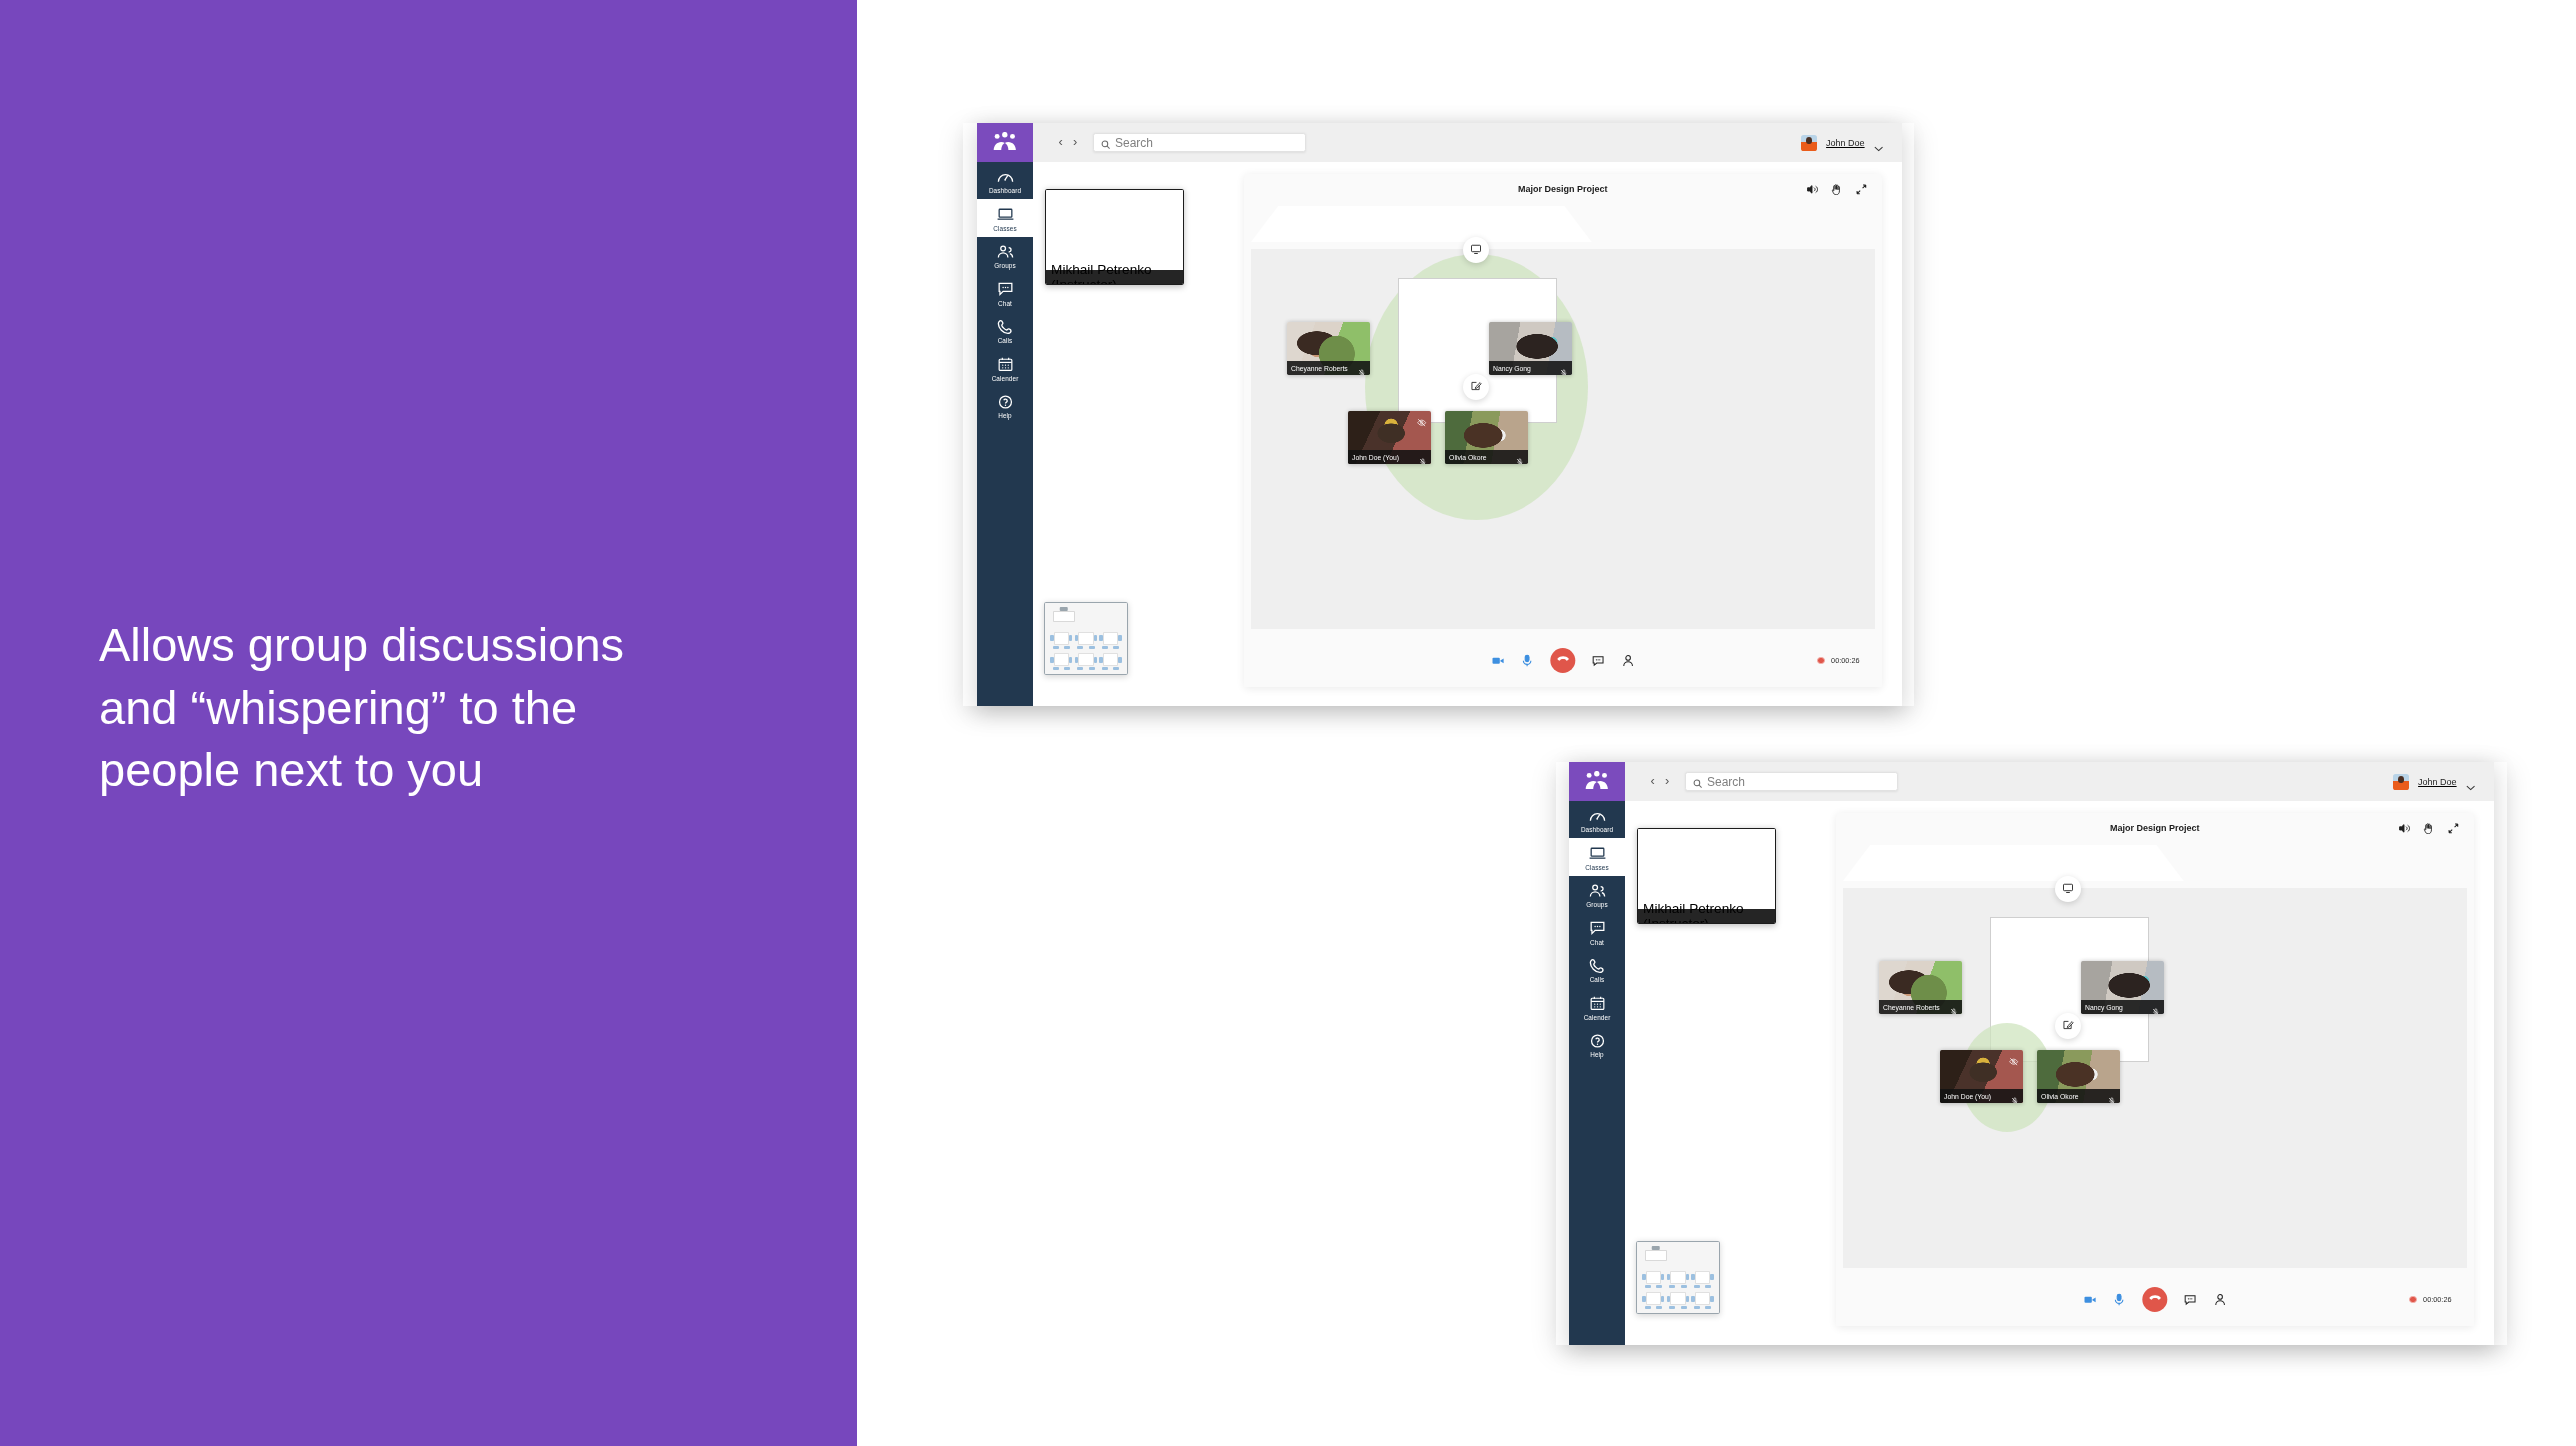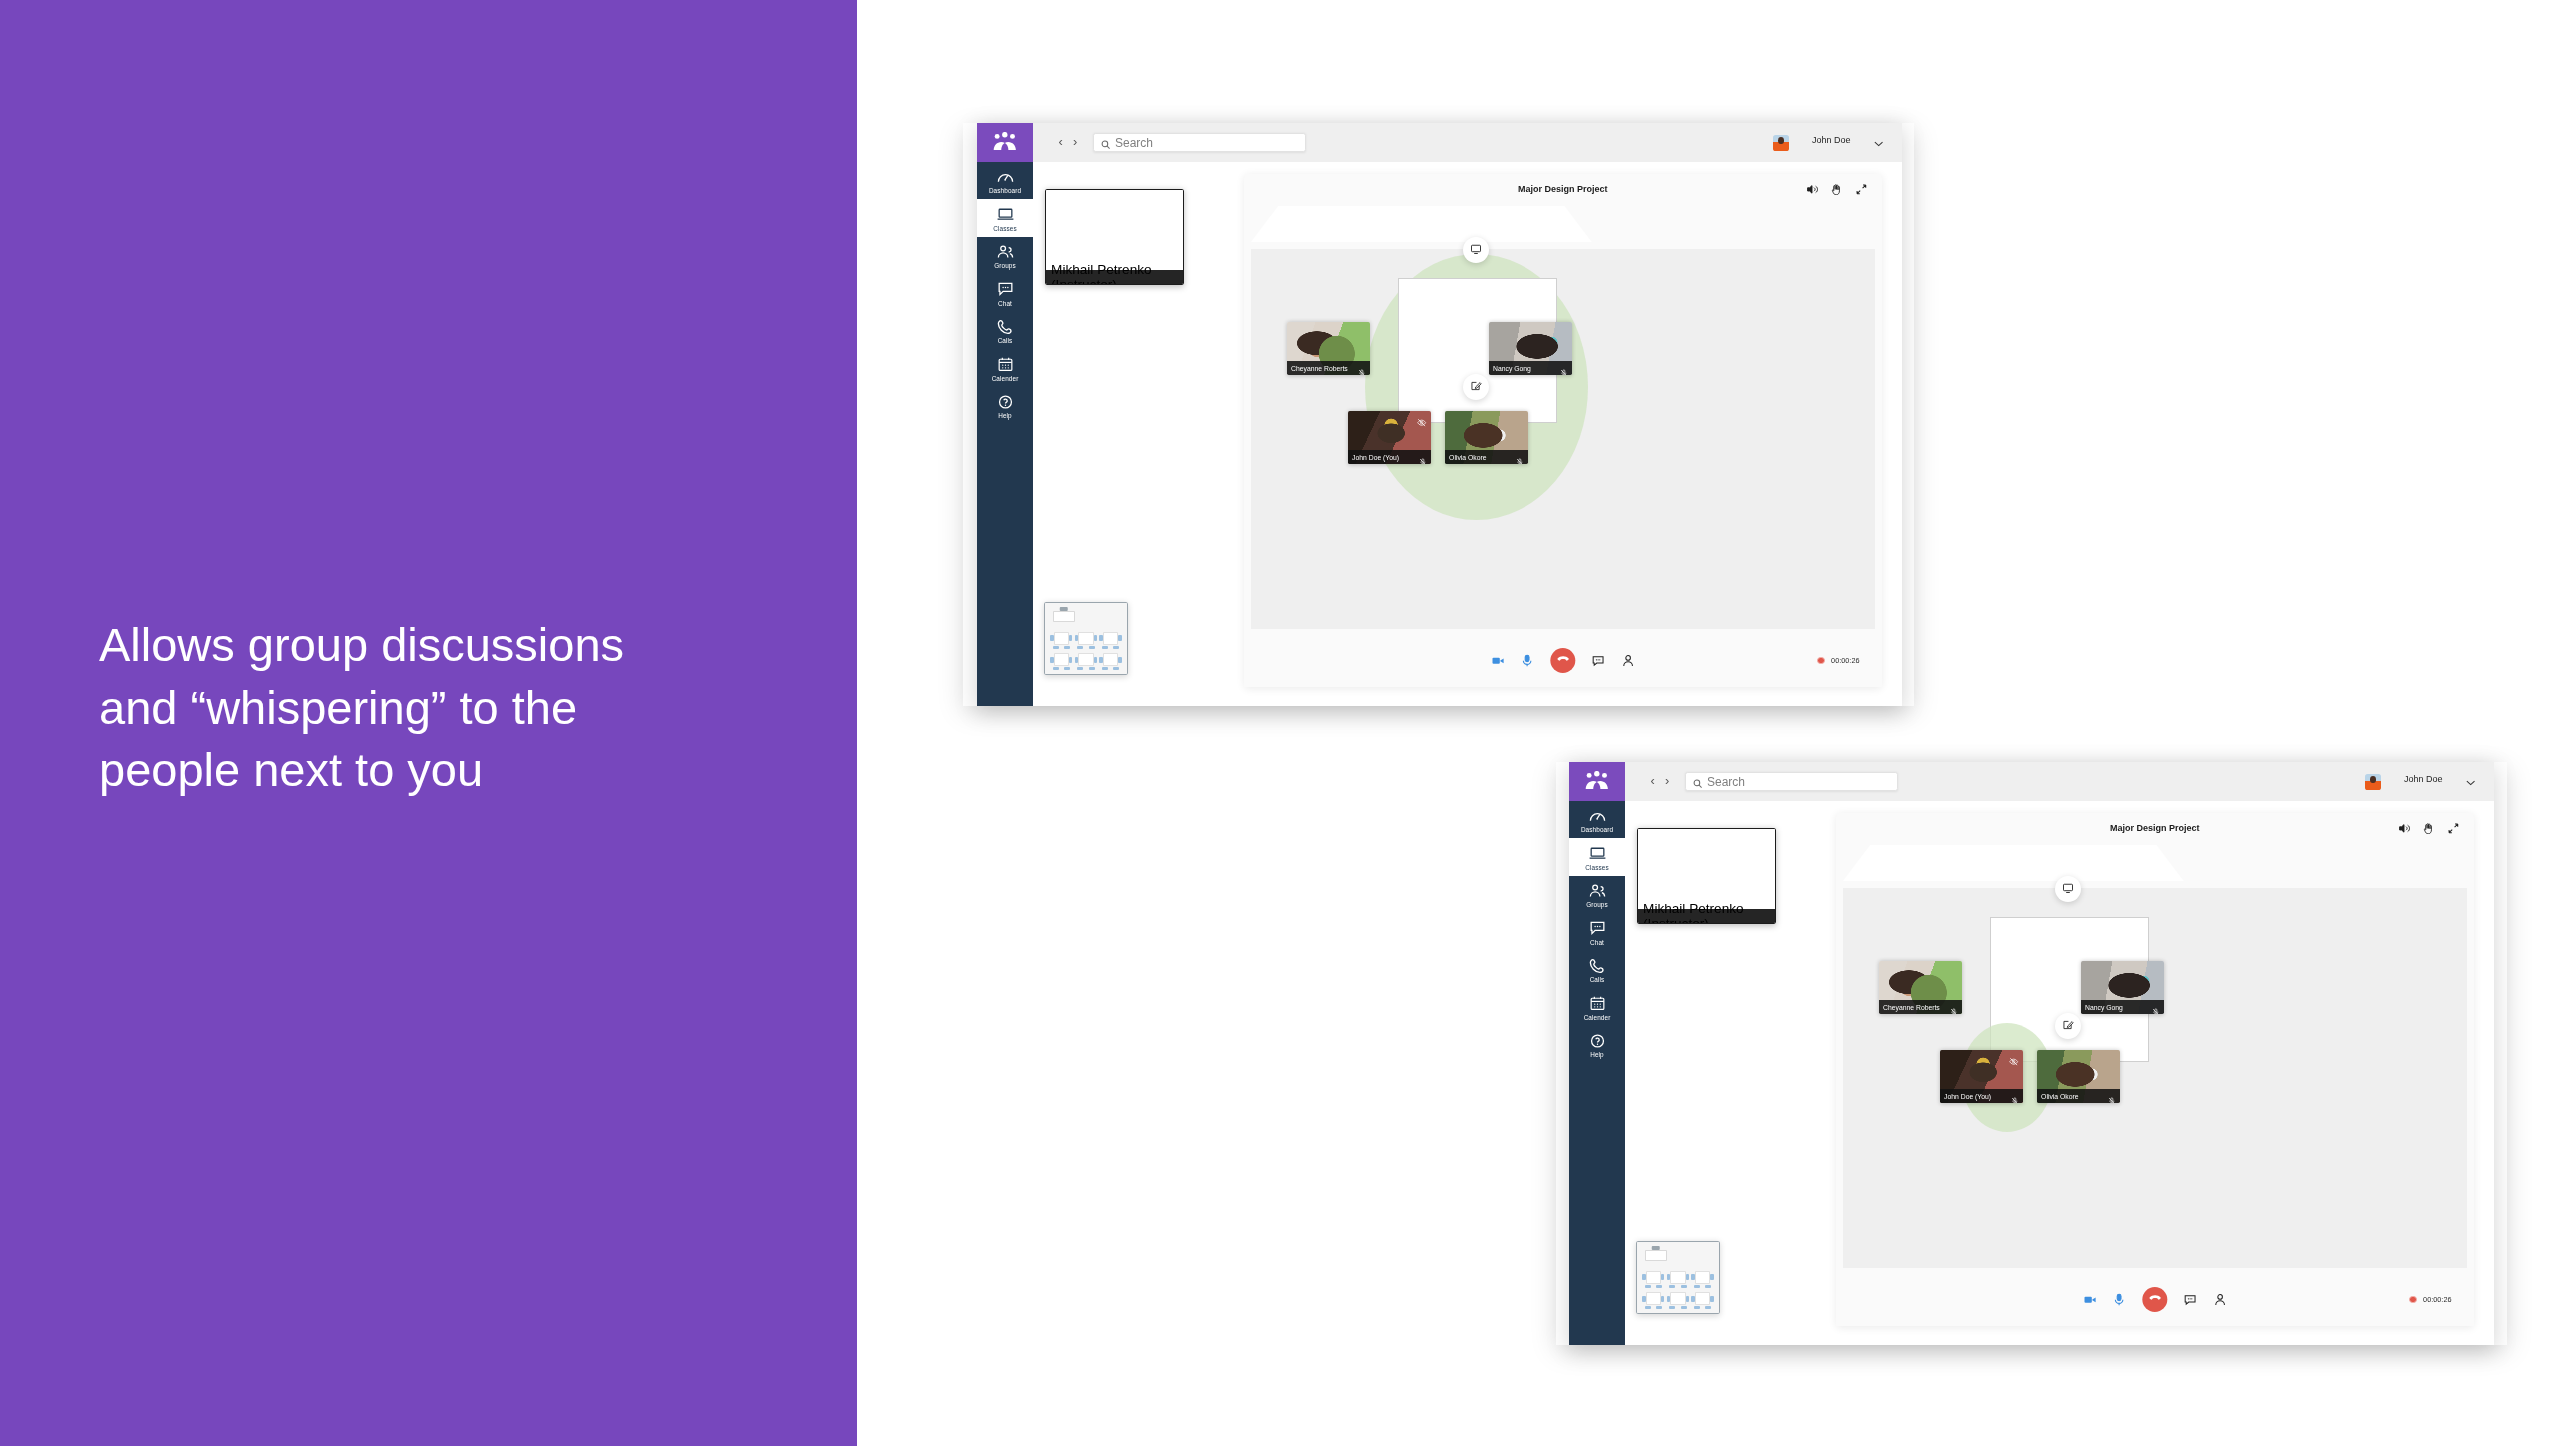--- a/index.html
+++ b/index.html
@@ -79,21 +79,21 @@
   .searchbox {
     margin-left:15.4px; width:213px; height:19.6px; background:#fff;
     border-radius:2.6px; border:0.9px solid #e2e2e2;
     display:flex; align-items:center; gap:5.1px; padding:0 6.8px;
     box-shadow:0 0.9px 2.6px rgba(0,0,0,.07);
   }
   .searchbox .sicon { width:9.4px; height:9.4px; flex:0 0 auto; }
   .searchbox .stext { font-size:12px; color:#808080; }
   .user-chip {
     margin-left:auto; margin-right:19px;
-    display:flex; gap:23px; cursor:pointer;
+    display:flex; align-items:center; gap:9px; cursor:pointer;text-decoration:underline;
   }
   .avatar {
     width:16px; height:16px; border-radius:2.6px; overflow:hidden;
     background: linear-gradient(#b9d4e8 0 42%, #ea5c1b 42% 100%);
     position:relative;
   }
   .avatar::after{
     content:""; position:absolute; left:50%; top:17%;
     transform:translateX(-50%);
     width:6px; height:6.8px; border-radius:50% 50% 45% 45%;

